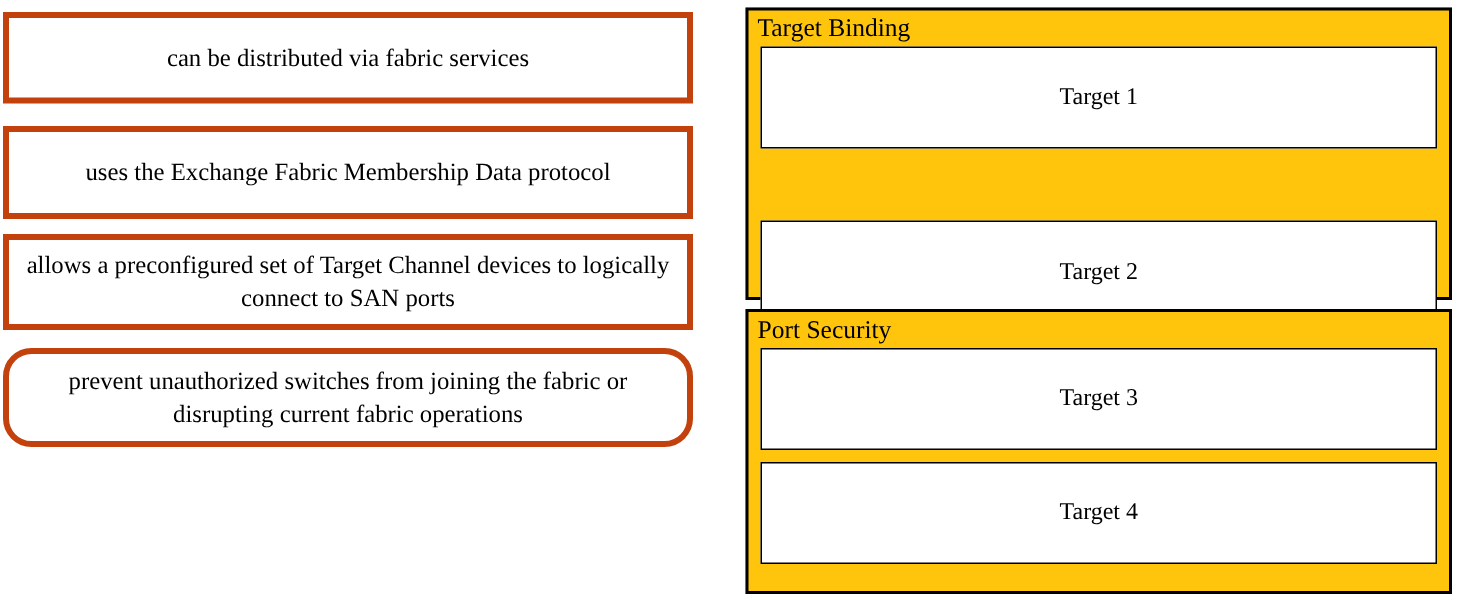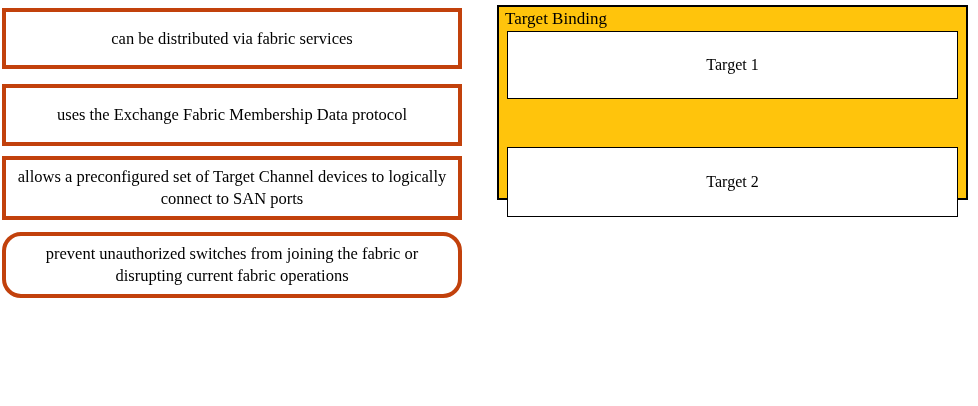--- a/index.html
+++ b/index.html
@@ -122,14 +122,23 @@
   <div class="panel" id="panel-0">
     <div class="panel-title">Target Binding</div>
     <div class="drop-target t0">
       <span>Target 1</span>
     </div>
     <div class="drop-target t1">
       <span>Target 2</span>
     </div>
   </div>
 
+  <div class="panel" id="panel-1">
+    <div class="panel-title">Port Security</div>
+    <div class="drop-target t0">
+      <span>Target 3</span>
+    </div>
+    <div class="drop-target t1">
+      <span>Target 4</span>
+    </div>
+  </div>
 
 </div>
 
 </body></html>

